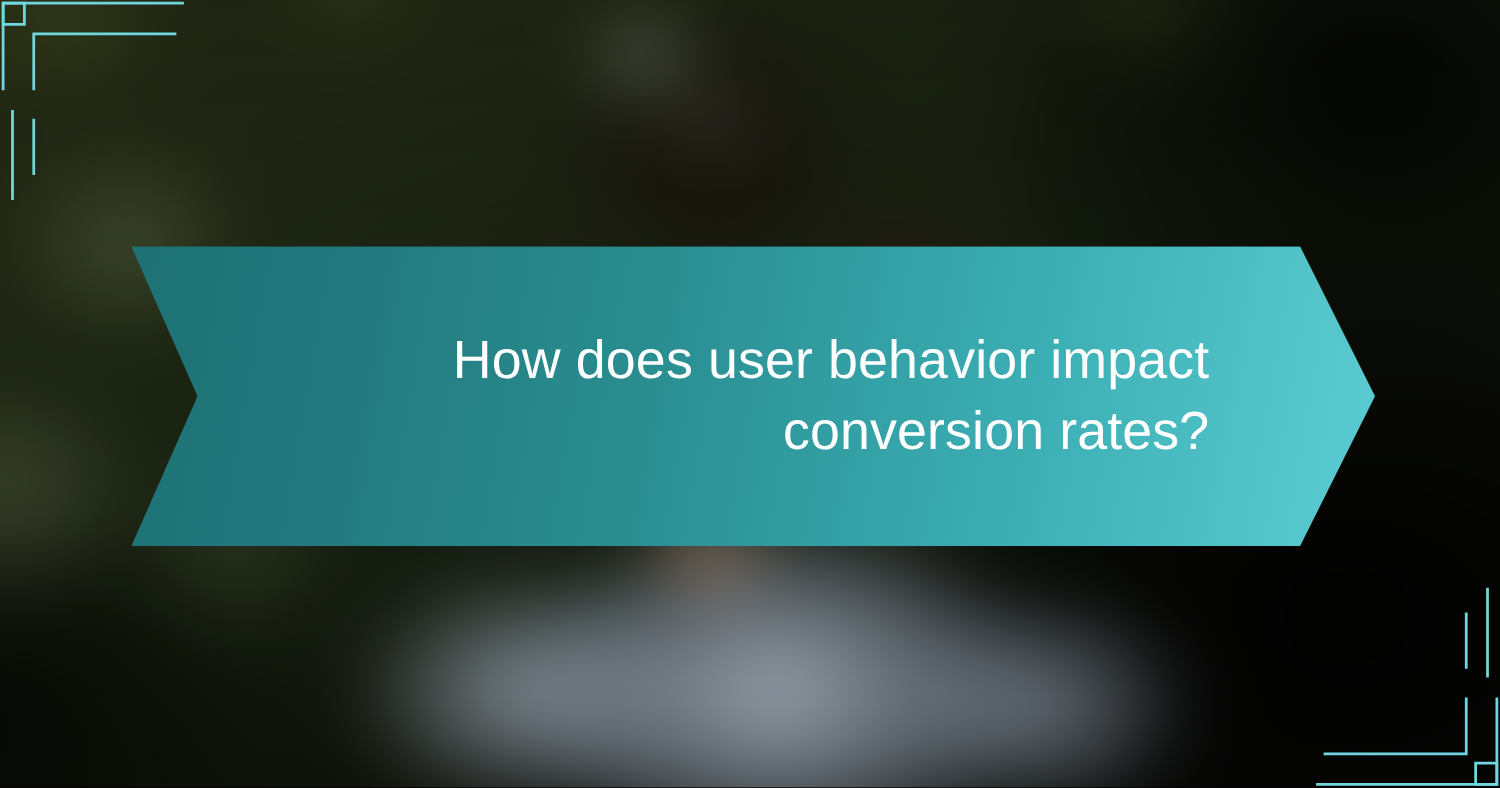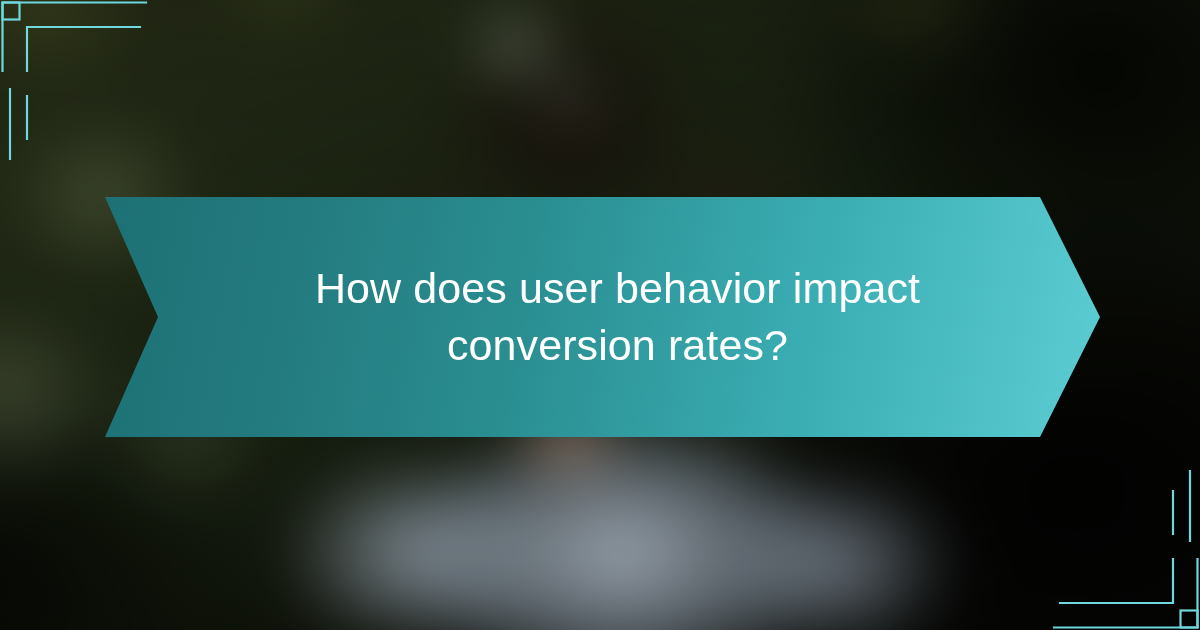--- a/index.html
+++ b/index.html
@@ -81,21 +81,21 @@
     -webkit-clip-path: polygon(0 0, 935px 0, 100% 50%, 935px 100%, 0 100%, 53px 50%);
     clip-path: polygon(0 0, 935px 0, 100% 50%, 935px 100%, 0 100%, 53px 50%);
     display: flex;
     align-items: center;
     justify-content: center;
   }
 
   .banner-text {
     width: 700px;
     margin-left: 30px;
-    text-align: center;
+    text-align: right;
     color: #ffffff;
     font-size: 43px;
     line-height: 1.33;
     font-weight: 400;
     letter-spacing: 0.1px;
     font-family: "Liberation Sans", sans-serif;
   }
 </style>
 </head>
 <body>

